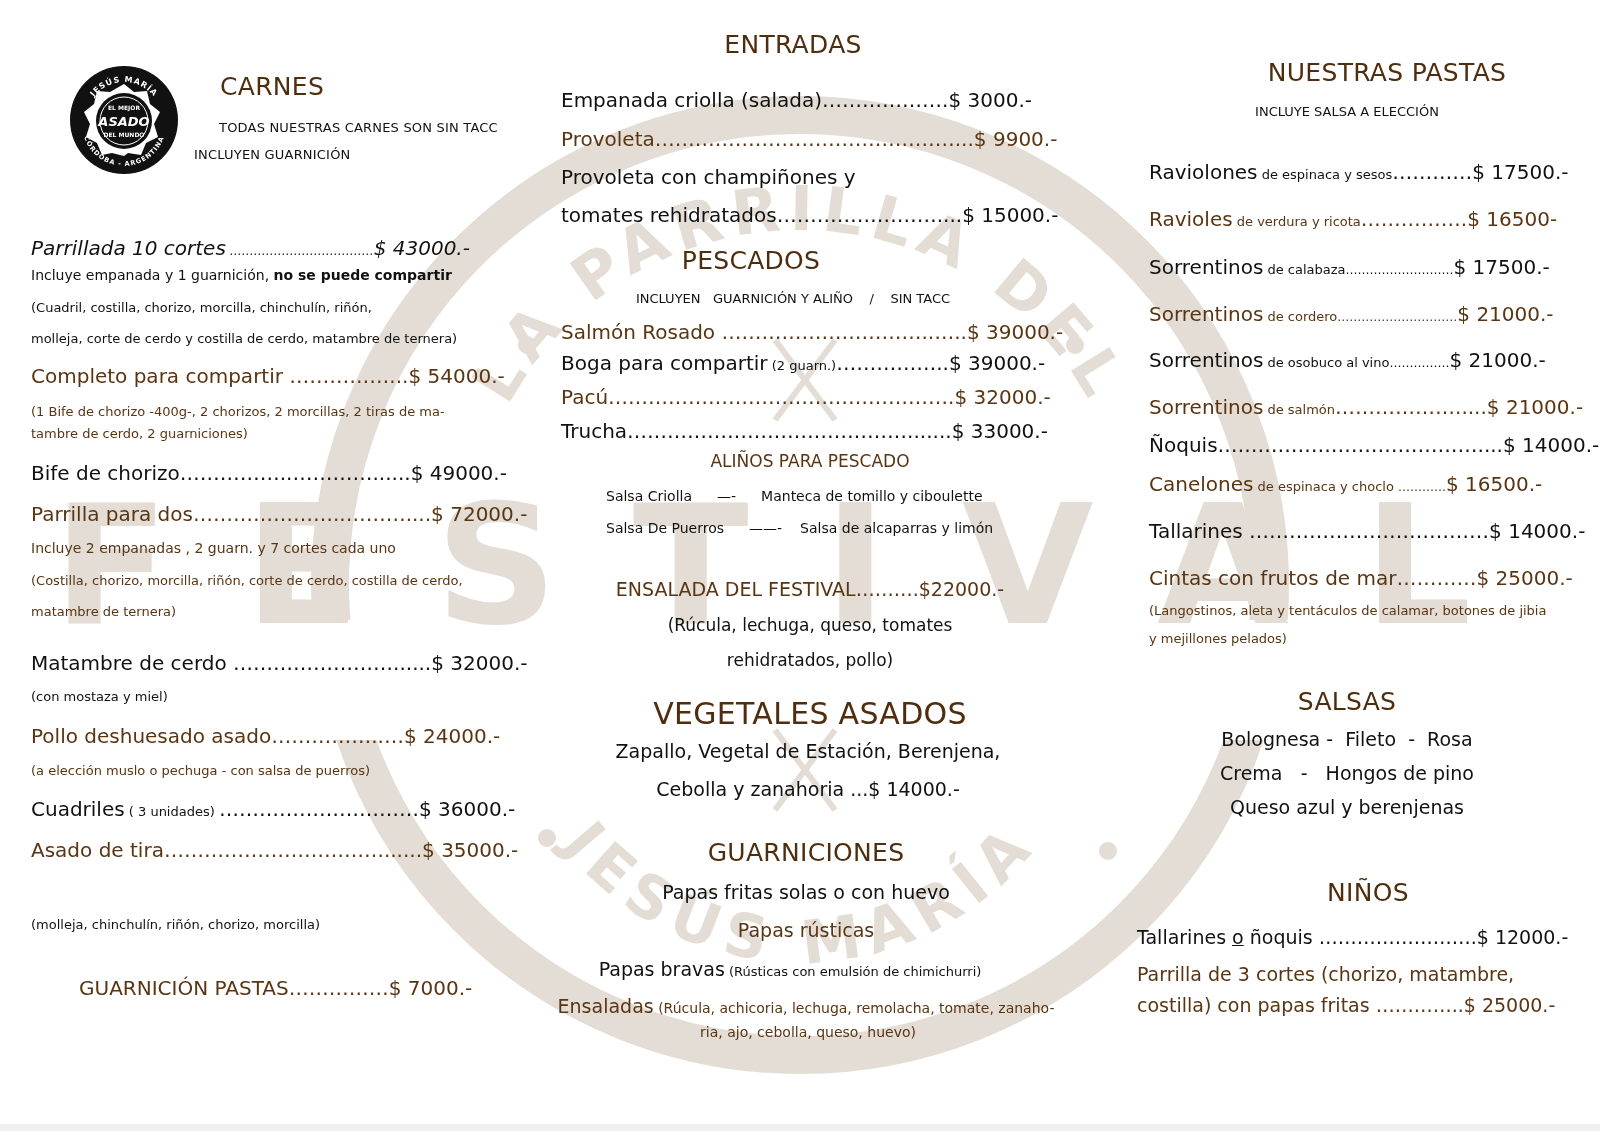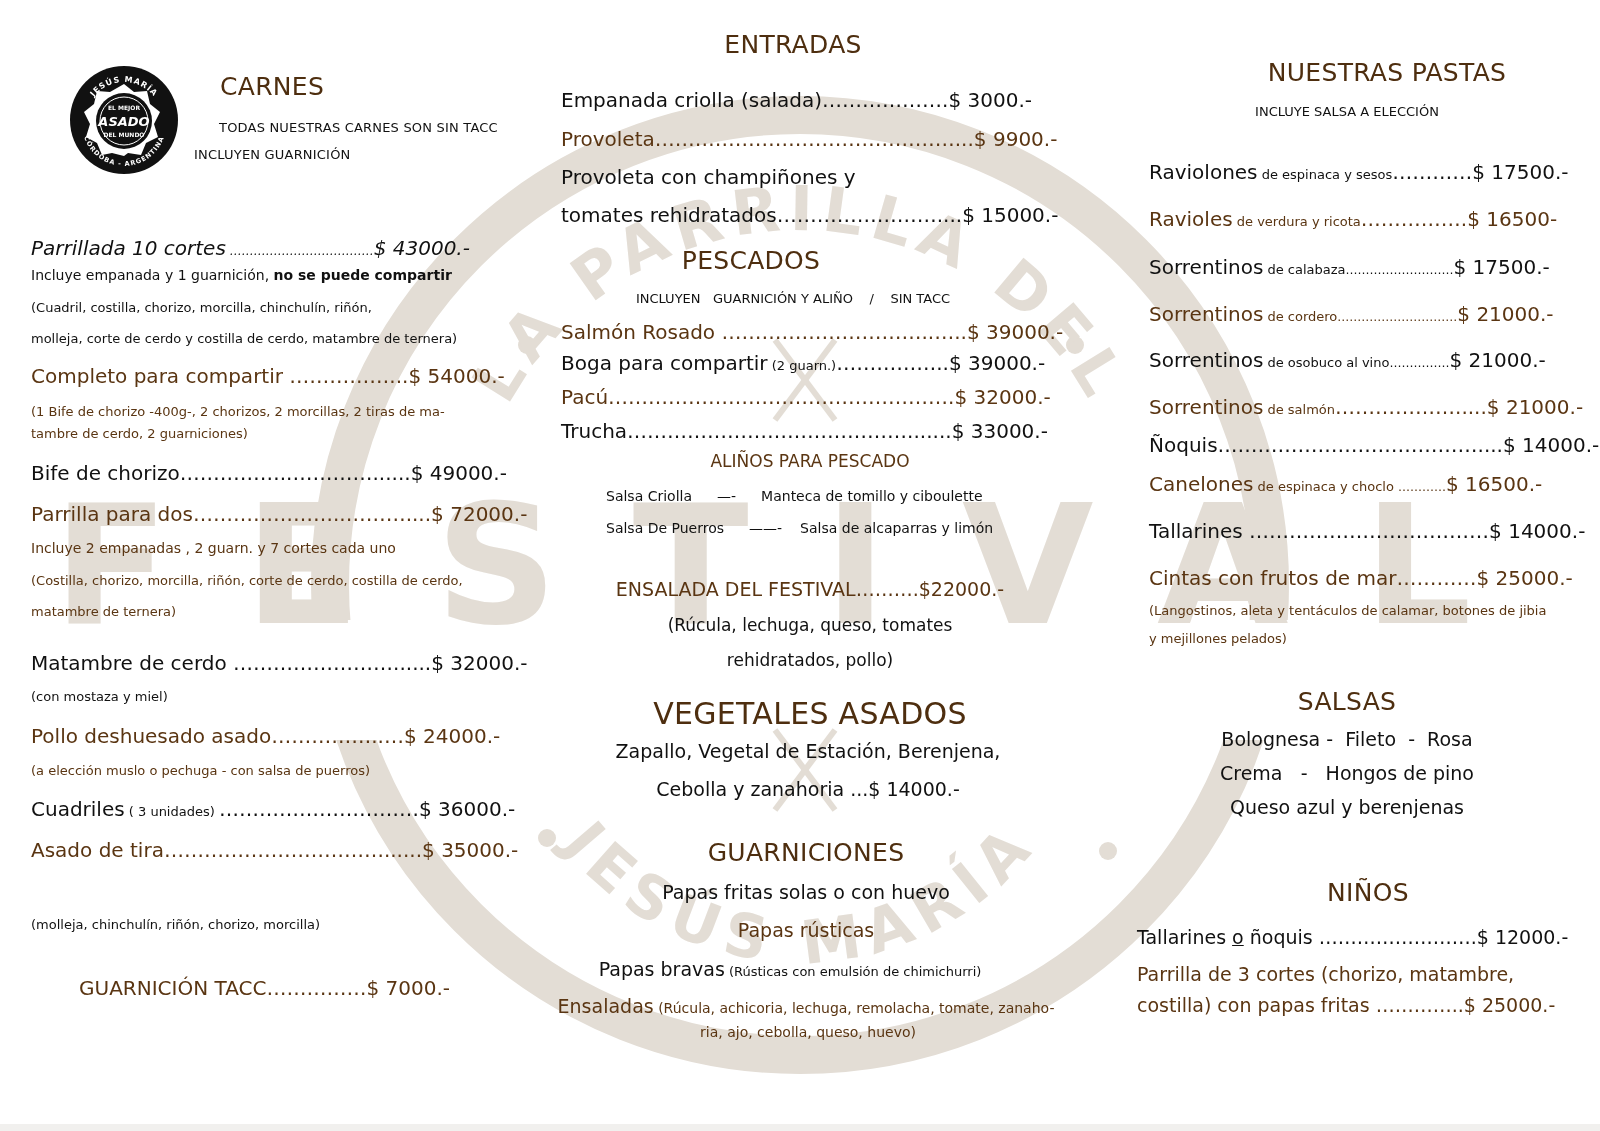--- a/index.html
+++ b/index.html
@@ -114,21 +114,21 @@
     <span>Cuadriles</span><span style="font-size:13px"> ( 3 unidades) </span><span>…………………………</span><span>$ 36000.-</span>
   </div>
 
   <div class="abs item brown" style="left:31px;top:838px;">
     <span>Asado de tira</span><span>……………………………......</span><span>$ 35000.-</span>
   </div>
 
   <div class="abs small dark" style="left:31px;top:917px;">(molleja, chinchulín, riñón, chorizo, morcilla)</div>
 
   <div class="abs item brown" style="left:79px;top:976px;">
-    <span>GUARNICIÓN TACC</span><span>……………</span><span>$ 7000.-</span>
+    <span>GUARNICIÓN PASTAS</span><span>……………</span><span>$ 7000.-</span>
   </div>
 
   <div class="abs h-section center" style="left:793px;top:30px;">ENTRADAS</div>
 
   <div class="abs item dark" style="left:561px;top:88px;">
     <span>Empanada criolla (salada)</span><span>……………….</span><span>$ 3000.-</span>
   </div>
   <div class="abs item brown" style="left:561px;top:127px;">
     <span>Provoleta</span><span>………………………………………...</span><span>$ 9900.-</span>
   </div>

